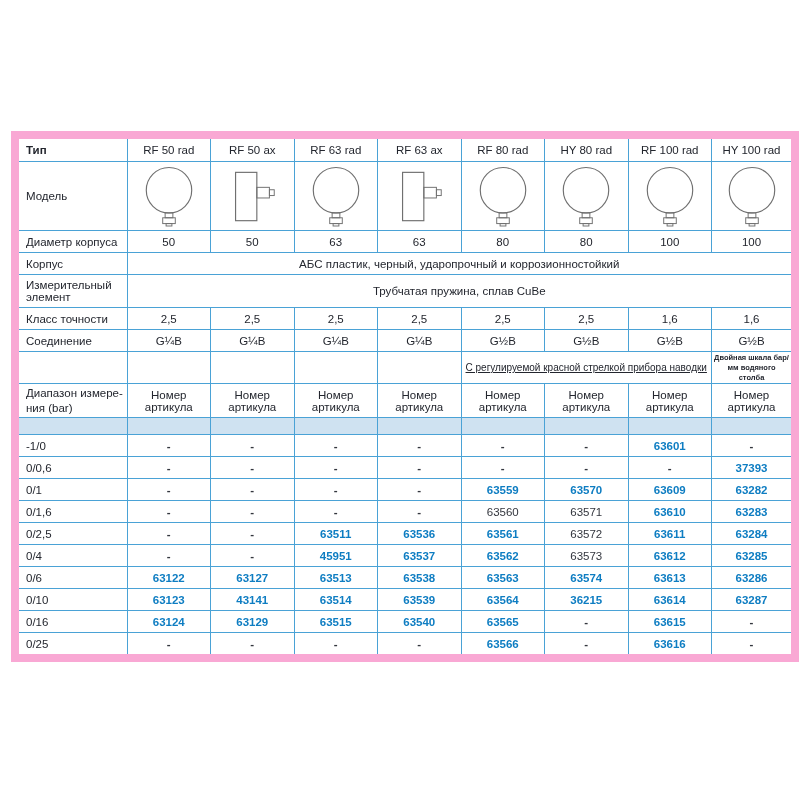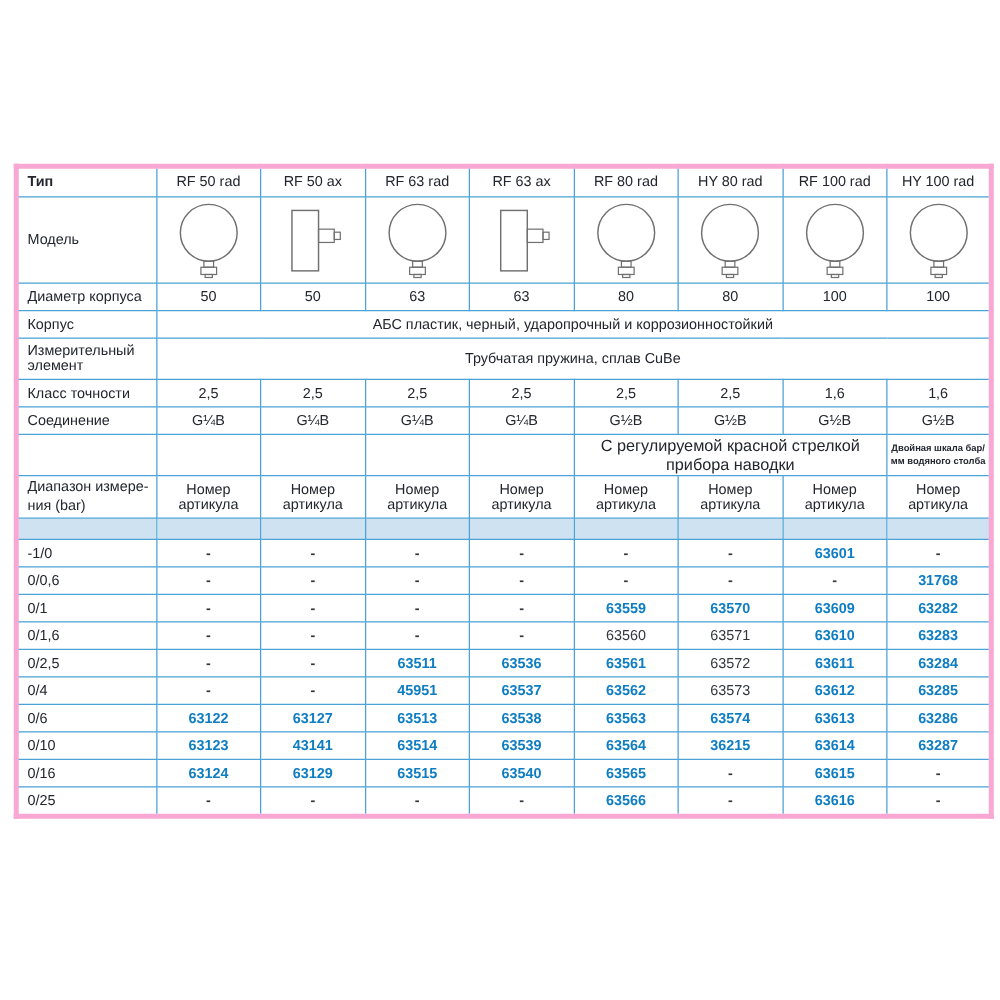--- a/index.html
+++ b/index.html
@@ -5,21 +5,21 @@
   html,body{margin:0;padding:0;}
   body{
     width:800px;height:800px;background:#ffffff;
     font-family:"Liberation Sans", sans-serif;
     color:#23262e;
     position:relative;
   }
   .table-wrap{position:absolute;left:11px;top:131px;}
   table.spec{
     border-collapse:collapse;table-layout:fixed;width:780px;
-    border:4px solid #f9a8d4;
+    border:8px solid #f9a8d4;
   }
   td,th{
     border:1px solid #4aa2d6;
     font-size:11.5px;font-weight:400;
     vertical-align:middle;text-align:center;
     padding:1px 3px;overflow:hidden;
   }
   th.corner{font-weight:700;text-align:left;padding-left:7px;}
   th.col-h{font-weight:400;}
   td.lbl{text-align:left;padding-left:7px;}
@@ -28,21 +28,21 @@
   tr.r-model td{height:66px;}
   tr.r-std   td{height:19px;}
   tr.r-elem  td{height:30px;}
   tr.r-note  td{height:20px;}
   tr.r-arthdr td{height:31px;}
   tr.r-blue  td{height:14px;background:#cfe2f1;}
   tr.r-data  td{height:19px;}
   td.num{font-weight:700;color:#0e7dc2;}
   td.num.muted{font-weight:400;color:#33363e;margin-top:20px;}
   td.dash{font-weight:700;color:#33363e;}
-  td.note-span{font-size:13px;color:#23262e;}
+  td.note-span{font-size:10px;color:#23262e;text-decoration:underline;}
   td.note-dual{font-size:7.5px;font-weight:600;line-height:1.3;white-space:pre-line;padding:1px 2px;margin-left:20px;}
   svg.gauge{display:block;margin:2px auto 0 auto;}
 </style>
 </head>
 <body>
 
 <div class="table-wrap">
   <table class="spec">
     <colgroup>
       <col style="width:112px">
@@ -212,21 +212,21 @@
         </tr>
         <tr class="r-data">
           <td class="lbl">0/0,6</td>
           <td class="dash">-</td>
           <td class="dash">-</td>
           <td class="dash">-</td>
           <td class="dash">-</td>
           <td class="dash">-</td>
           <td class="dash">-</td>
           <td class="dash">-</td>
-          <td class="num">31768</td>
+          <td class="num">37393</td>
         </tr>
         <tr class="r-data">
           <td class="lbl">0/1</td>
           <td class="dash">-</td>
           <td class="dash">-</td>
           <td class="dash">-</td>
           <td class="dash">-</td>
           <td class="num">63559</td>
           <td class="num">63570</td>
           <td class="num">63609</td>

